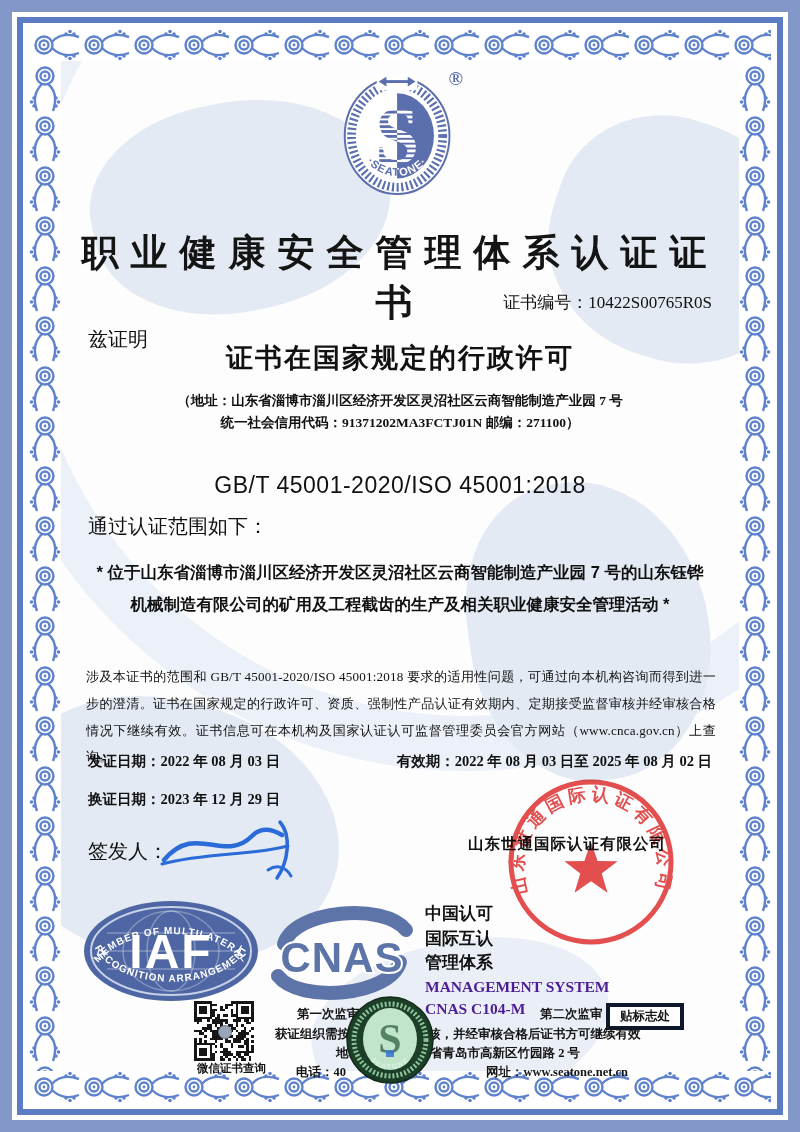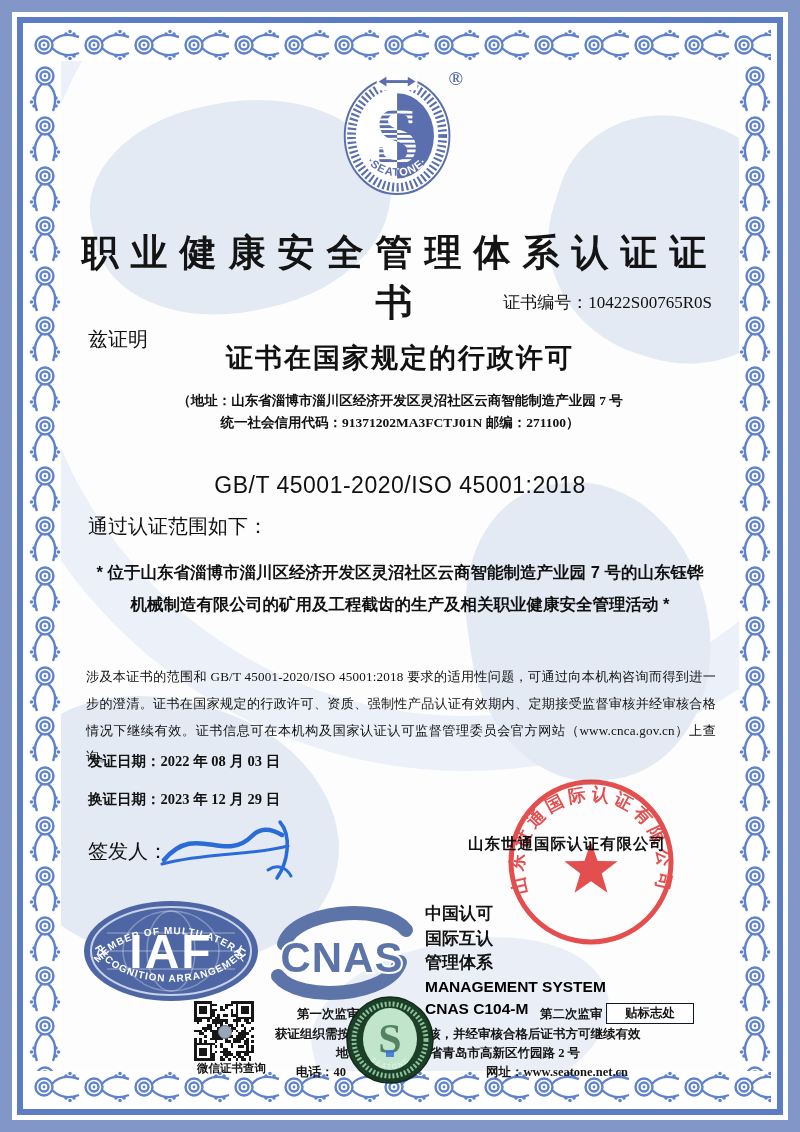--- a/index.html
+++ b/index.html
@@ -20,23 +20,23 @@
   .certno{font-size:17px;font-weight:400;}
   .lbl{font-size:20px;}
   .company{font-size:27px;font-weight:700;letter-spacing:2px;}
   .addr{font-size:13.5px;font-weight:700;}
   .std{font-family:"Liberation Sans","DejaVu Sans",sans-serif;font-size:23px;letter-spacing:.5px;}
   .scope{font-family:"Liberation Sans","DejaVu Sans",sans-serif;font-size:16.5px;font-weight:700;line-height:1.95;}
   .note{font-size:13.1px;line-height:2.05;text-align:justify;letter-spacing:.2px;}
   .dateline{font-size:14.5px;font-weight:600;}
   .issuer{font-size:15.5px;font-weight:600;letter-spacing:1px;}
   .cnas-cn{font-family:"Liberation Sans","DejaVu Sans",sans-serif;font-size:17px;font-weight:700;line-height:1.45;}
-  .cnas-en{font-family:Liberation Sans, sans-serif;font-size:15.5px;font-weight:700;line-height:1.4;color:#000000;}
+  .cnas-en{font-family:Liberation Serif, serif;font-size:15.5px;font-weight:700;line-height:1.4;color:#4c1d95;}
   .foot{font-size:12.5px;font-weight:700;color:#151515;}
-  .stickerbox{border:1px solid #0f172a;padding:1px 18px;background:rgba(255,255,255,.6);}
+  .stickerbox{border:4px solid #0f172a;padding:1px 10px;background:rgba(255,255,255,.6);}
   .qr{display:grid;grid-template-columns:repeat(23,1fr);grid-auto-rows:1fr;
       width:62px;height:62px;background:#fff;padding:1px;box-sizing:border-box;}
   .qr div{background:transparent}
   .qr div.d{background:#161616}
   .qrdot{position:absolute;width:12px;height:12px;border-radius:50%;background:#9aa6b8;border:1px solid #6d7a8c;}
   .seal-red{mix-blend-mode:multiply;opacity:.9;}
   .holo{opacity:.96;}
 </style>
 </head>
 <body>
@@ -1059,20 +1059,23 @@
   <div class="abs lbl" style="left:88px;top:513px;">通过认证范围如下：</div>
   <div class="abs ctr scope" style="top:556px;">
     <div>* 位于山东省淄博市淄川区经济开发区灵沼社区云商智能制造产业园 7 号的山东钰铧</div>
     <div>机械制造有限公司的矿用及工程截齿的生产及相关职业健康安全管理活动 *</div>
   </div>
   <div class="abs note" style="left:86px;top:664px;width:630px;">涉及本证书的范围和 GB/T 45001-2020/ISO 45001:2018 要求的适用性问题，可通过向本机构咨询而得到进一步的澄清。证书在国家规定的行政许可、资质、强制性产品认证有效期内、定期接受监督审核并经审核合格情况下继续有效。证书信息可在本机构及国家认证认可监督管理委员会官方网站（www.cnca.gov.cn）上查询。</div>
 
   <div class="abs dateline" style="left:88px;top:752px;">
     <span>发证日期：</span><span>2022 年 08 月 03 日</span>
   </div>
+  <div class="abs dateline" style="right:88px;top:752px;">
+    <span>有效期：</span><span>2022 年 08 月 03 日至 2025 年 08 月 02 日</span>
+  </div>
   <div class="abs dateline" style="left:88px;top:790px;">
     <span>换证日期：</span><span>2023 年 12 月 29 日</span>
   </div>
   <div class="abs lbl" style="left:88px;top:838px;">签发人：</div>
 
   <svg class="abs" style="left:158px;top:806px" width="160" height="80" viewBox="0 0 160 80">
     <g stroke="#2a6bd8" fill="none" stroke-linecap="round">
       <path d="M6,54 C 38,16 66,58 94,30 C 103,21 114,23 124,29" stroke-width="4.5"></path>
       <path d="M4,58 C 50,46 92,50 130,40" stroke-width="3"></path>
       <path d="M122,16 C 134,30 130,56 119,72" stroke-width="3.5"></path>

